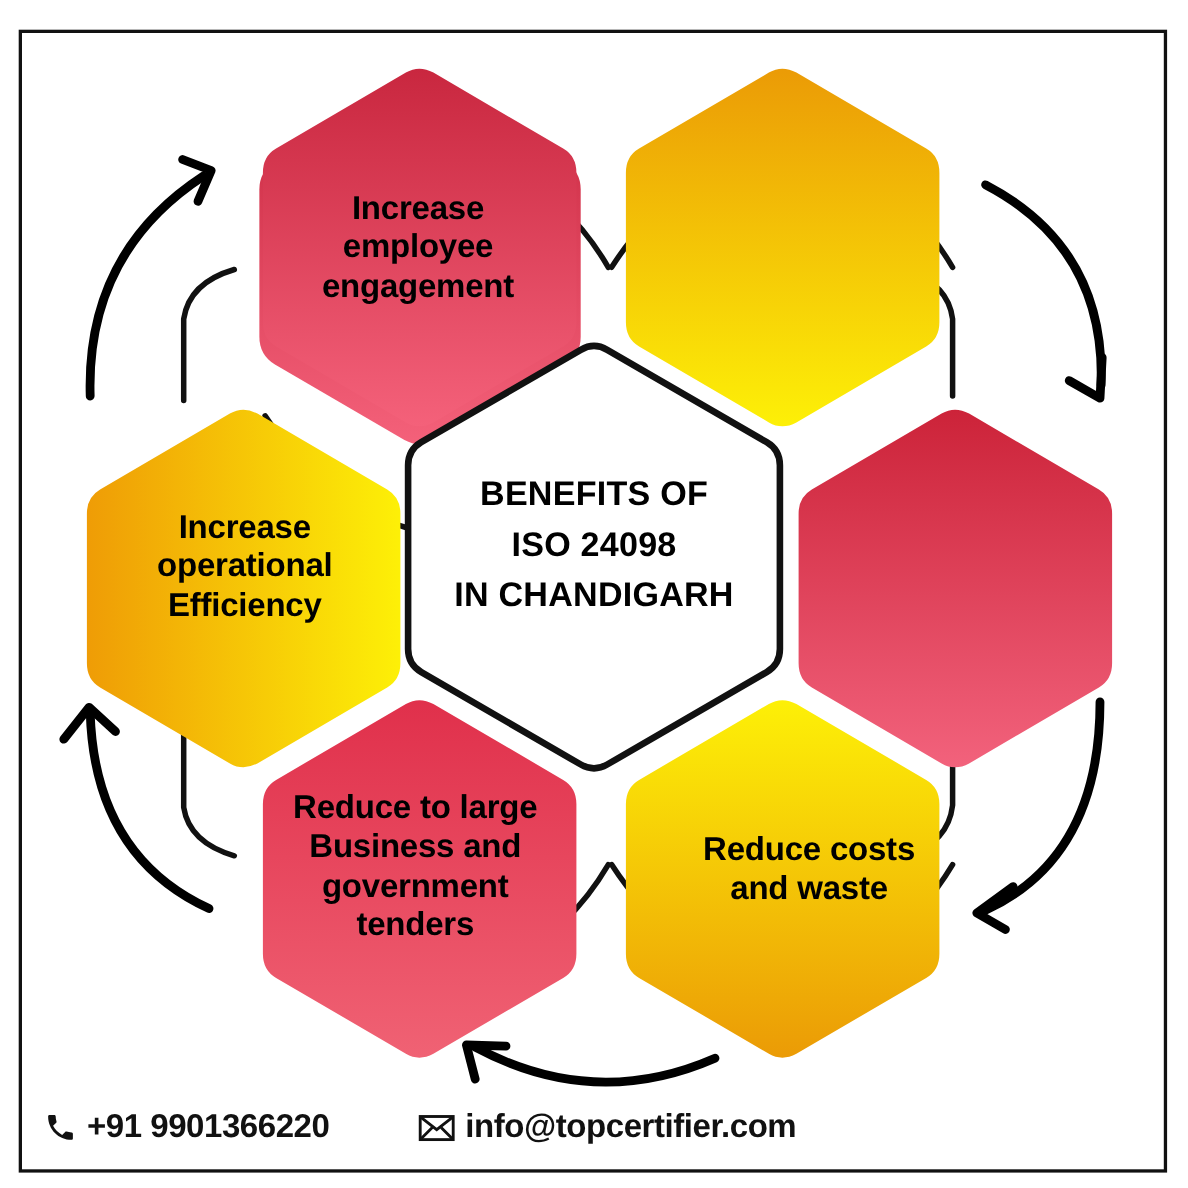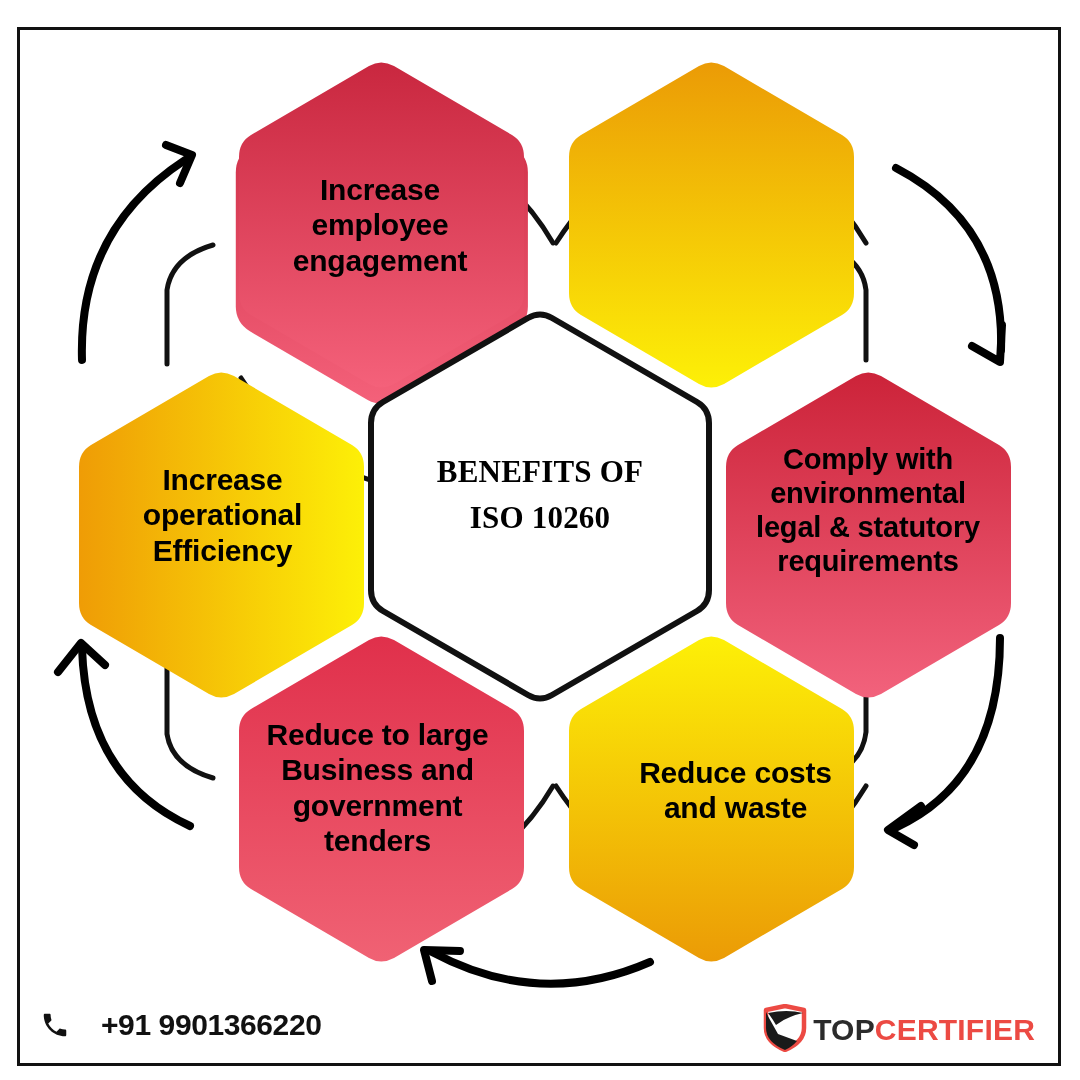--- a/index.html
+++ b/index.html
@@ -85,42 +85,40 @@
     display: flex;
     flex-direction: column;
     align-items: center;
     justify-content: center;
     text-align: center;
     font-size: 31px;
     font-weight: bold;
     color: #000000;
     letter-spacing: 0.2px;
     pointer-events: none;
-    font-family: Liberation Serif, serif;
   }
   .center-label span { display: block; padding: 5px 0; white-space: nowrap; }
 
   
   #footer {
     position: absolute;
     left: 20px;
     top: 1000px;
     width: 1040px;
     height: 62px;
     display: flex;
     align-items: center;
   }
   .contact {
     display: flex;
     align-items: center;
     font-size: 30px;
     font-weight: bold;
     color: #111111;
     letter-spacing: -0.4px;
-    gap: 22px;
   }
   #phone-block { position: absolute; left: 20px; top: 8px; }
   #email-block { position: absolute; left: 360px; top: 8px; }
   .contact .ficon {
     display: inline-flex;
     align-items: center;
     margin-right: 9px;
   }
 
   #logo-block {
@@ -253,58 +251,53 @@
       <g>
         <path d="M 190 826 Q 86 778 82 648"></path>
         <path d="M 58 672 L 81 643 L 105 665" fill="none"></path>
       </g>
     </g>
   </svg>
 
   <div class="hex-label t0">Increase
 employee
 engagement</div>
-  <div class="hex-label t2">Comply with
-environmental
-legal &amp; statutory
-requirements</div>
   <div class="hex-label t3">Reduce costs
 and waste</div>
   <div class="hex-label t4">Reduce to large
 Business and
 government
 tenders</div>
   <div class="hex-label t5">Increase
 operational
 Efficiency</div>
 
   <div class="center-label">
     <span>BENEFITS OF</span>
-    <span>ISO 10260</span>
+    <span>ISO 24098</span>
+    <span>IN CHANDIGARH</span>
   </div>
 
   <div id="footer">
 
     <div id="phone-block" class="contact">
       <span class="ficon">
         <svg width="30" height="30" viewBox="0 0 24 24" aria-hidden="true">
           <path fill="#111111" d="M6.6 10.8c1.4 2.8 3.8 5.1 6.6 6.6l2.2-2.2c0.3-0.3 0.7-0.4 1-0.2 1.1 0.4 2.3 0.6 3.6 0.6 0.6 0 1 0.4 1 1V20c0 0.6-0.4 1-1 1C10.6 21 3 13.4 3 4c0-0.6 0.4-1 1-1h3.5c0.6 0 1 0.4 1 1 0 1.2 0.2 2.4 0.6 3.6 0.1 0.4 0 0.8-0.2 1l-2.3 2.2z"></path>
         </svg>
       </span>
       <span>+91 9901366220</span>
     </div>
 
-
-    <div id="logo-block">
-      <span>
-        <svg width="46" height="48" viewBox="0 0 46 48" aria-hidden="true">
-          <path d="M4 6 L23 2 L42 6 L42 24 Q42 38 23 46 Q4 38 4 24 Z" fill="#ffffff" stroke="#ec4a43" stroke-width="4.5" stroke-linejoin="round"></path>
-          <path d="M4 8 L4 24 Q4 38 23 46 Q30 43 35 37 L16 30 L7 14 Z" fill="#1a1a1a"></path>
-          <path d="M6 9 Q25 5 41 9 Q26 12 14 21 Q10 14 6 9 Z" fill="#1a1a1a"></path>
+    <div id="email-block" class="contact">
+      <span class="ficon">
+        <svg width="34" height="27" viewBox="0 0 34 27" aria-hidden="true">
+          <rect x="2" y="3" width="30" height="21" fill="#ffffff" stroke="#111111" stroke-width="2.6"></rect>
+          <path d="M3 4 L17 15 L31 4" fill="none" stroke="#111111" stroke-width="2.6"></path>
+          <path d="M3 23 L13 13 M31 23 L21 13" fill="none" stroke="#111111" stroke-width="2.6"></path>
         </svg>
       </span>
-      <span id="logo-text">
-        <span class="w1">TOP</span><span class="w2">CERTIFIER</span>
-      </span>
+      <span>info@topcertifier.com</span>
     </div>
+
 
   </div>
 </div>
 
 </body></html>

